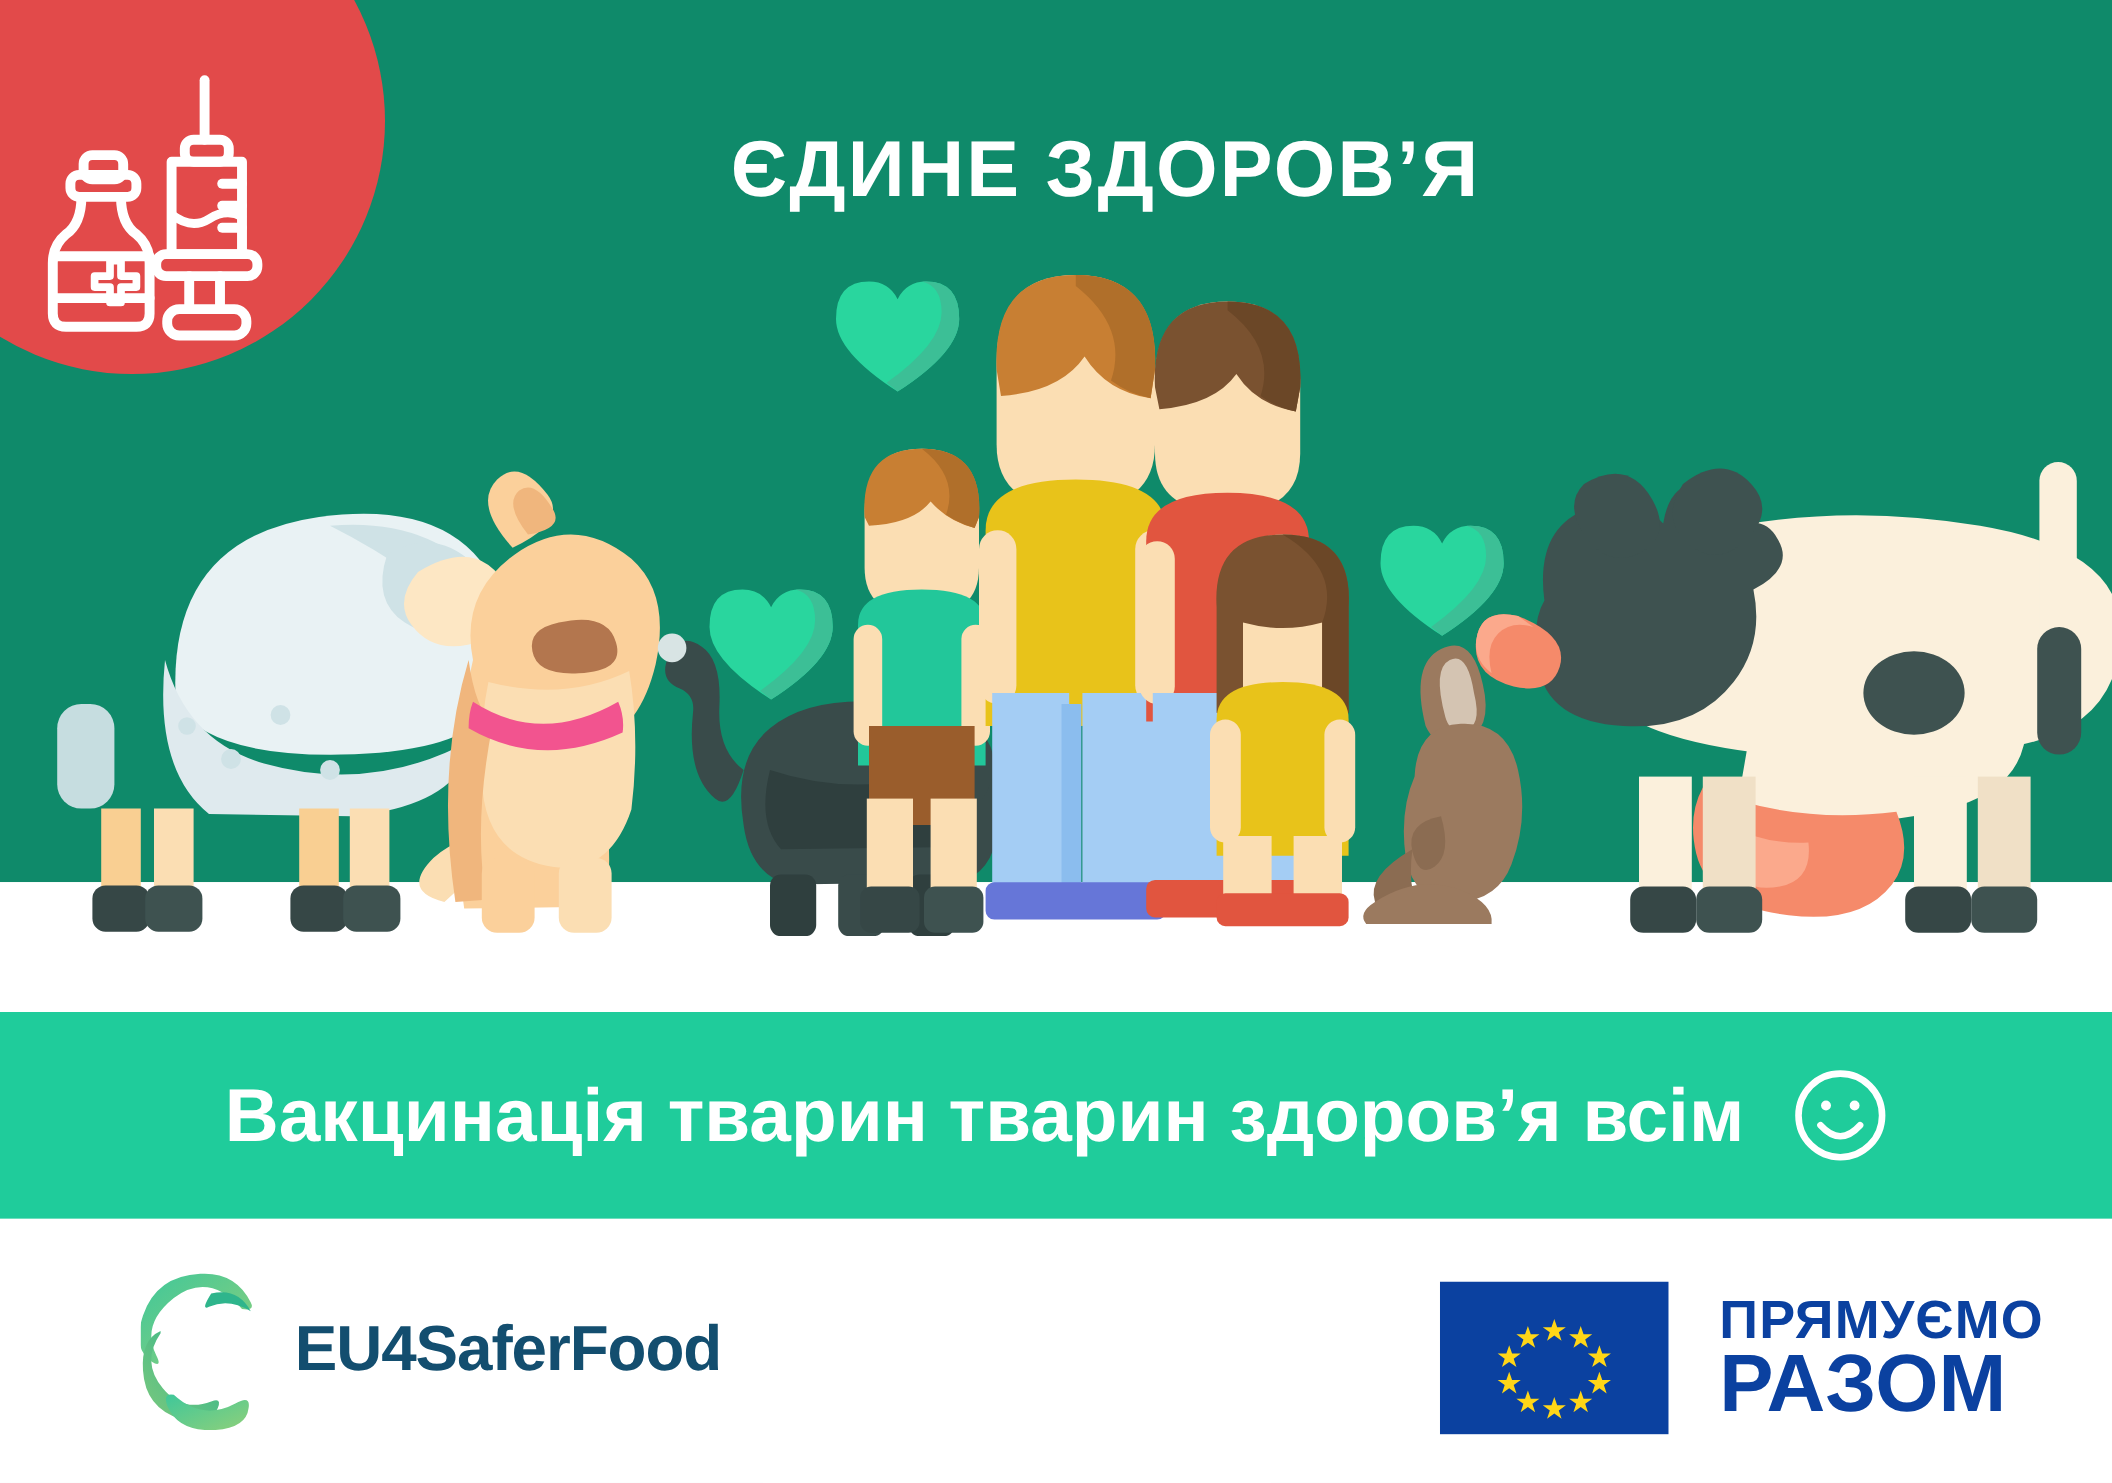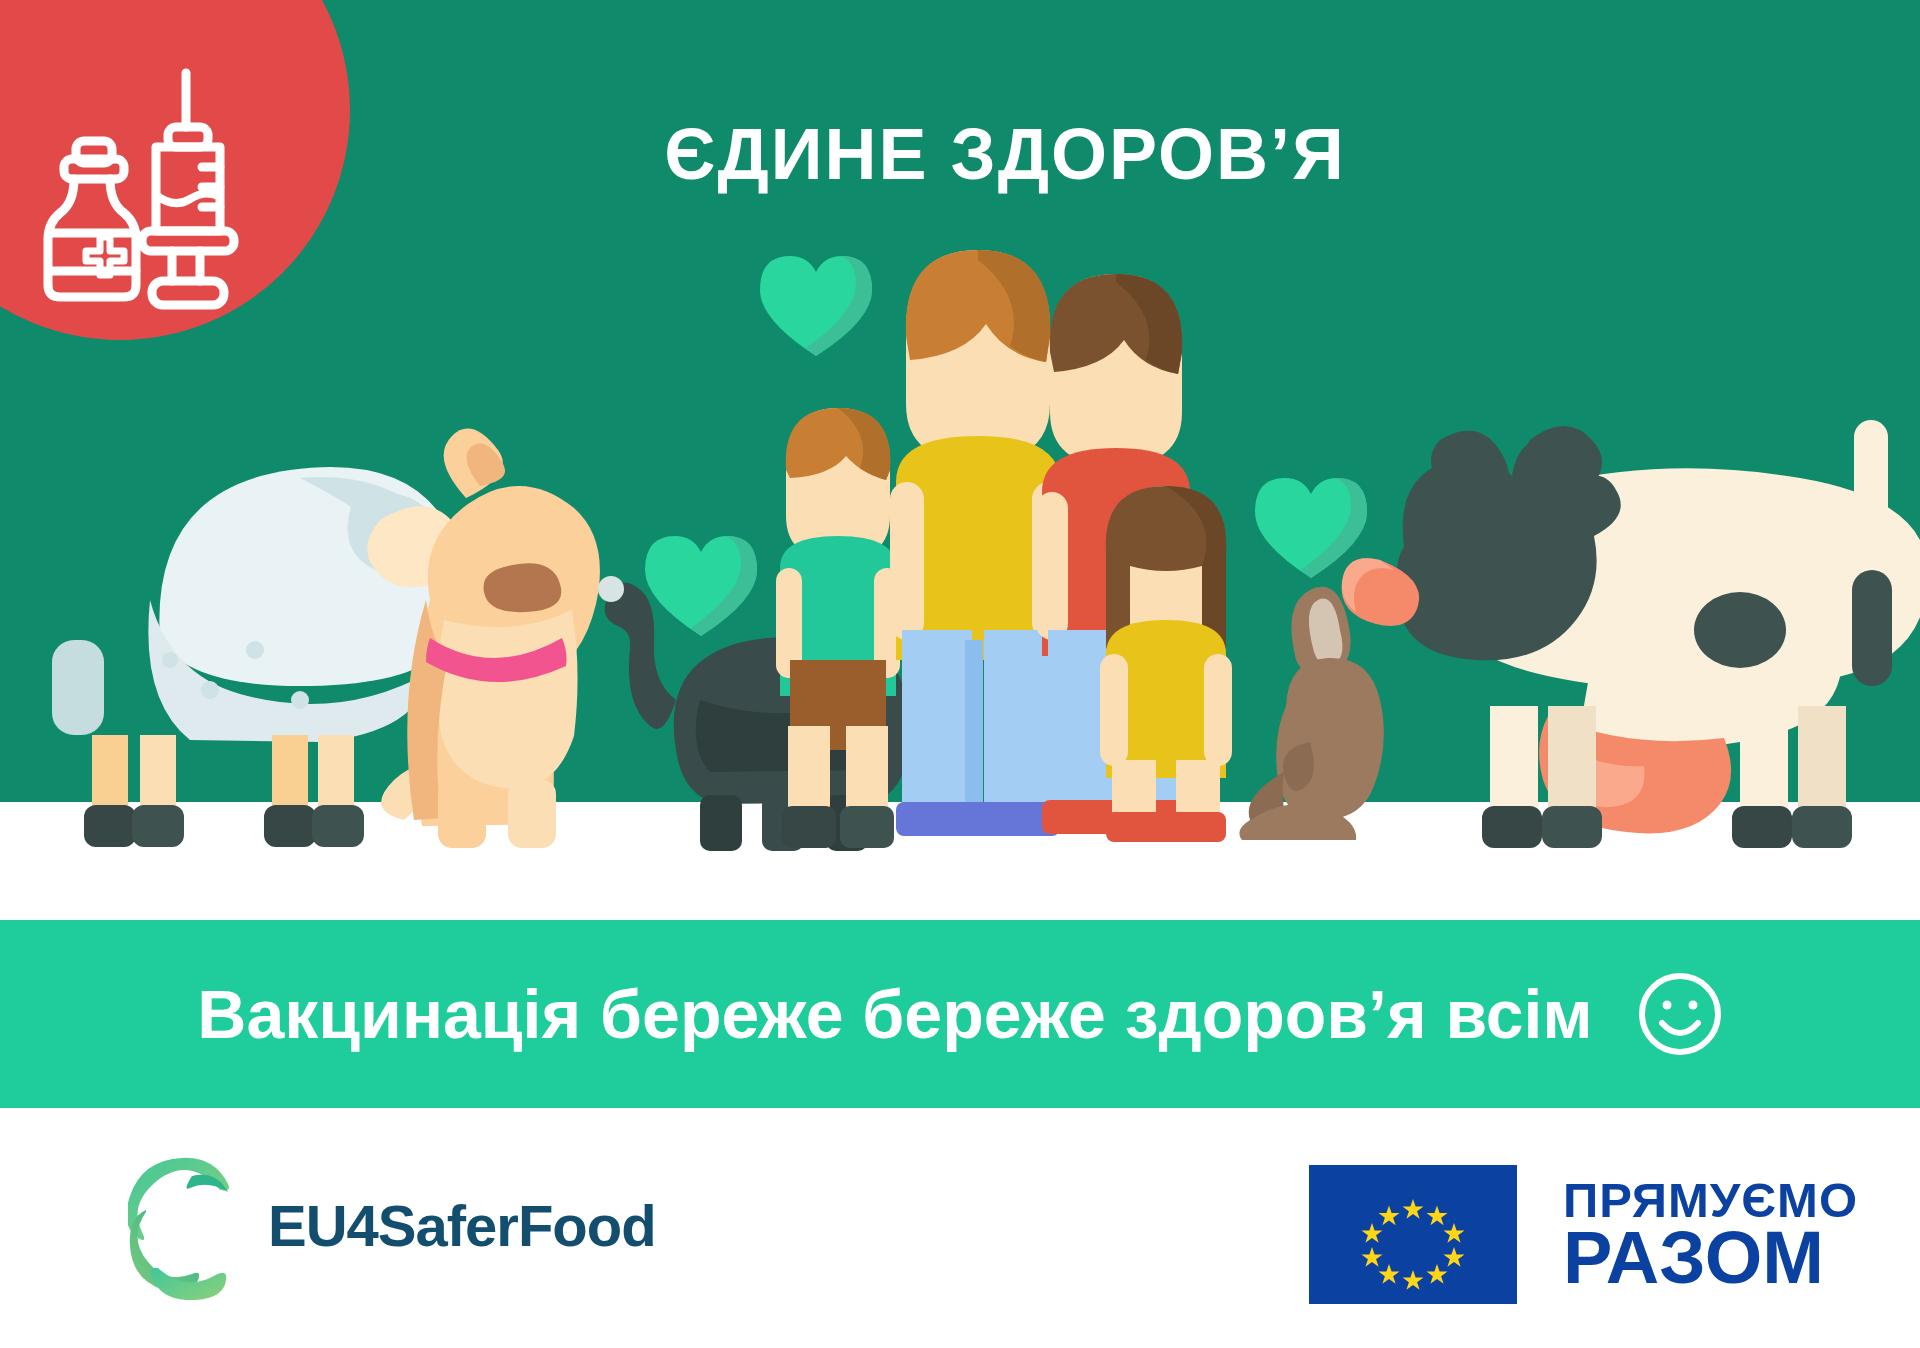--- a/index.html
+++ b/index.html
@@ -273,21 +273,21 @@
     <path d="M126 140 q18 14 34 4 q16 -10 30 -2" stroke-width="8"></path>
     <rect x="112" y="176" width="92" height="20" rx="9"></rect>
     <line x1="142" y1="196" x2="142" y2="226"></line>
     <line x1="170" y1="196" x2="170" y2="226"></line>
     <rect x="122" y="226" width="72" height="24" rx="11"></rect>
   </svg>
 
   <div class="title">ЄДИНЕ ЗДОРОВ’Я</div>
 
   <div class="banner-inner">
-    <div class="banner-text">Вакцинація береже береже здоров’я всім</div>
+    <div class="banner-text">Вакцинація тварин тварин здоров’я всім</div>
     <svg class="smiley" viewBox="0 0 86 86" fill="none" stroke="#ffffff" stroke-width="6" stroke-linecap="round">
       <circle cx="43" cy="43" r="38"></circle>
       <circle cx="30" cy="34" r="4.5" fill="#ffffff" stroke="none"></circle>
       <circle cx="56" cy="34" r="4.5" fill="#ffffff" stroke="none"></circle>
       <path d="M25 52 q18 20 36 0"></path>
     </svg>
   </div>
 
   <div class="logo-eu4">
     <svg class="mark" viewBox="0 0 112 150" xmlns="http://www.w3.org/2000/svg">

